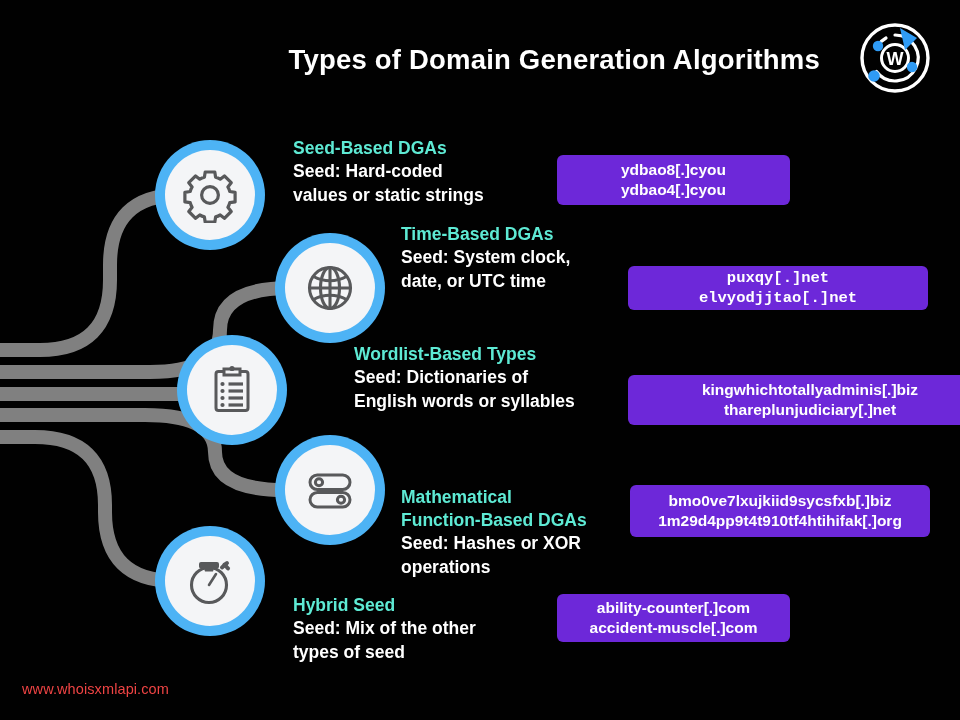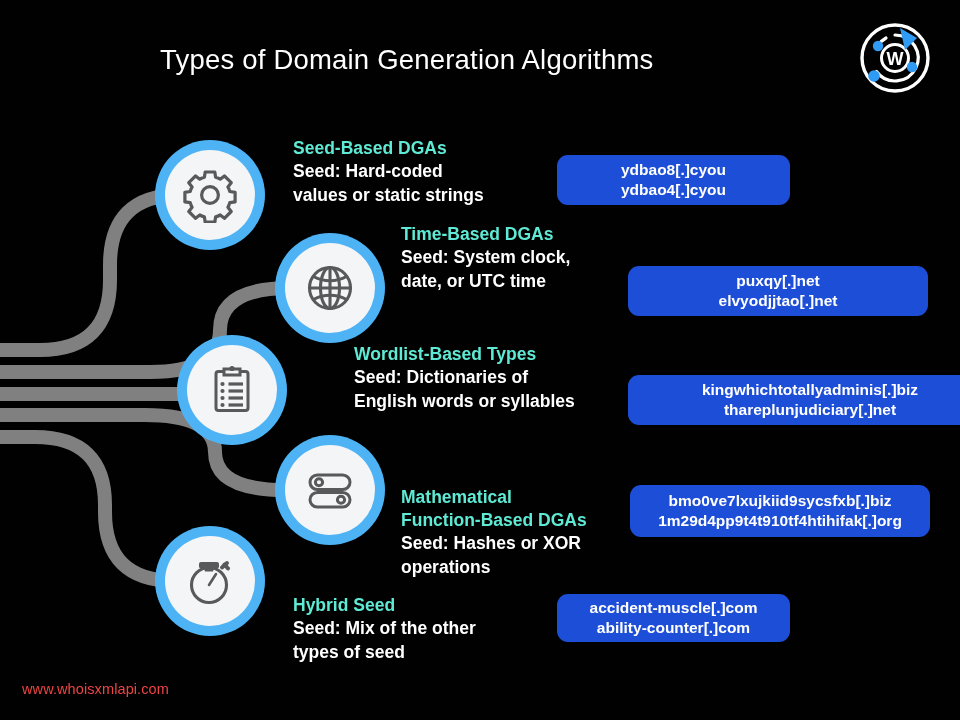--- a/index.html
+++ b/index.html
@@ -2,22 +2,22 @@
 <html><head>
 <meta charset="utf-8">
 <style>
   html,body{margin:0;padding:0;background:#000;}
   body{width:960px;height:720px;position:relative;overflow:hidden;
        font-family:"Liberation Sans",sans-serif;background:#010101;}
   #stage{position:absolute;left:0;top:0;width:960px;height:720px;}
 
   
   .title{position:absolute;left:160px;top:40px;width:660px;
-         font-size:27.5px;font-weight:normal;color:#ffffff;letter-spacing:0.2px;
-         text-align:left;line-height:40px;}
+         font-size:27.5px;font-weight:bold;color:#ffffff;letter-spacing:0.2px;
+         text-align:right;line-height:40px;}
 
   
   .logo{position:absolute;left:855px;top:18px;width:80px;height:80px;}
 
   
   .pipes{position:absolute;left:0;top:0;width:960px;height:720px;}
 
   
   .node{position:absolute;border-radius:50%;background:#4db3f5;
         display:flex;align-items:center;justify-content:center;}
@@ -26,21 +26,21 @@
   .node .inner svg{display:block;}
 
   
   .txt{position:absolute;}
   .txt .head{color:#5eead4;font-size:17.5px;font-weight:bold;line-height:23px;
              white-space:pre-line;}
   .txt .body{color:#ffffff;font-size:17.5px;font-weight:bold;line-height:23.5px;
              white-space:pre-line;}
 
   
-  .badge{position:absolute;background:#1d4ed8;border-radius:11px;
+  .badge{position:absolute;background:#6d28d9;border-radius:6px;
          display:flex;flex-direction:column;align-items:center;justify-content:center;
          color:#ffffff;font-size:15.5px;font-weight:bold;line-height:20px;
          text-align:center;}
   .badge span{white-space:nowrap;}
 
   
   .footer{position:absolute;left:22px;top:681px;color:#ef4444;
           font-size:14.5px;font-weight:normal;letter-spacing:0.1px;}
 </style>
 </head>
@@ -122,21 +122,21 @@
           <path d="M10.5,38.5 a34,34 0 0 1 33,0"></path>
         </g>
       </svg>
     </div>
   </div>
   <div class="txt" style="left:401px;top:223px;width:250px;">
     <div class="head">Time-Based DGAs</div>
     <div class="body">Seed: System clock,
 date, or UTC time</div>
   </div>
-  <div class="badge" style="left:628px;top:266px;width:300px;height:50px;">
+  <div class="badge" style="left:628px;top:266px;width:300px;height:44px;font-family:Liberation Mono, monospace;">
     <span>puxqy[.]net</span>
     <span>elvyodjjtao[.]net</span>
   </div>
 
   <div class="node" style="left:177px;top:335px;width:110px;height:110px;">
     <div class="inner">
       <svg width="54" height="54" viewBox="0 0 54 54">
         <g fill="none" stroke="#58595b" stroke-width="3">
           <path d="M19,8.5 h-5.5 a2.5,2.5 0 0 0 -2.5,2.5 v34 a2.5,2.5 0 0 0 2.5,2.5 h27
                    a2.5,2.5 0 0 0 2.5,-2.5 v-34 a2.5,2.5 0 0 0 -2.5,-2.5 h-5.5"></path>
@@ -204,19 +204,19 @@
         </g>
       </svg>
     </div>
   </div>
   <div class="txt" style="left:293px;top:594px;width:250px;">
     <div class="head">Hybrid Seed</div>
     <div class="body">Seed: Mix of the other
 types of seed</div>
   </div>
   <div class="badge" style="left:557px;top:594px;width:233px;height:48px;">
+    <span>ability-counter[.]com</span>
     <span>accident-muscle[.]com</span>
-    <span>ability-counter[.]com</span>
   </div>
 
   <div class="footer">www.whoisxmlapi.com</div>
 
 </div>
 
 </body></html>

